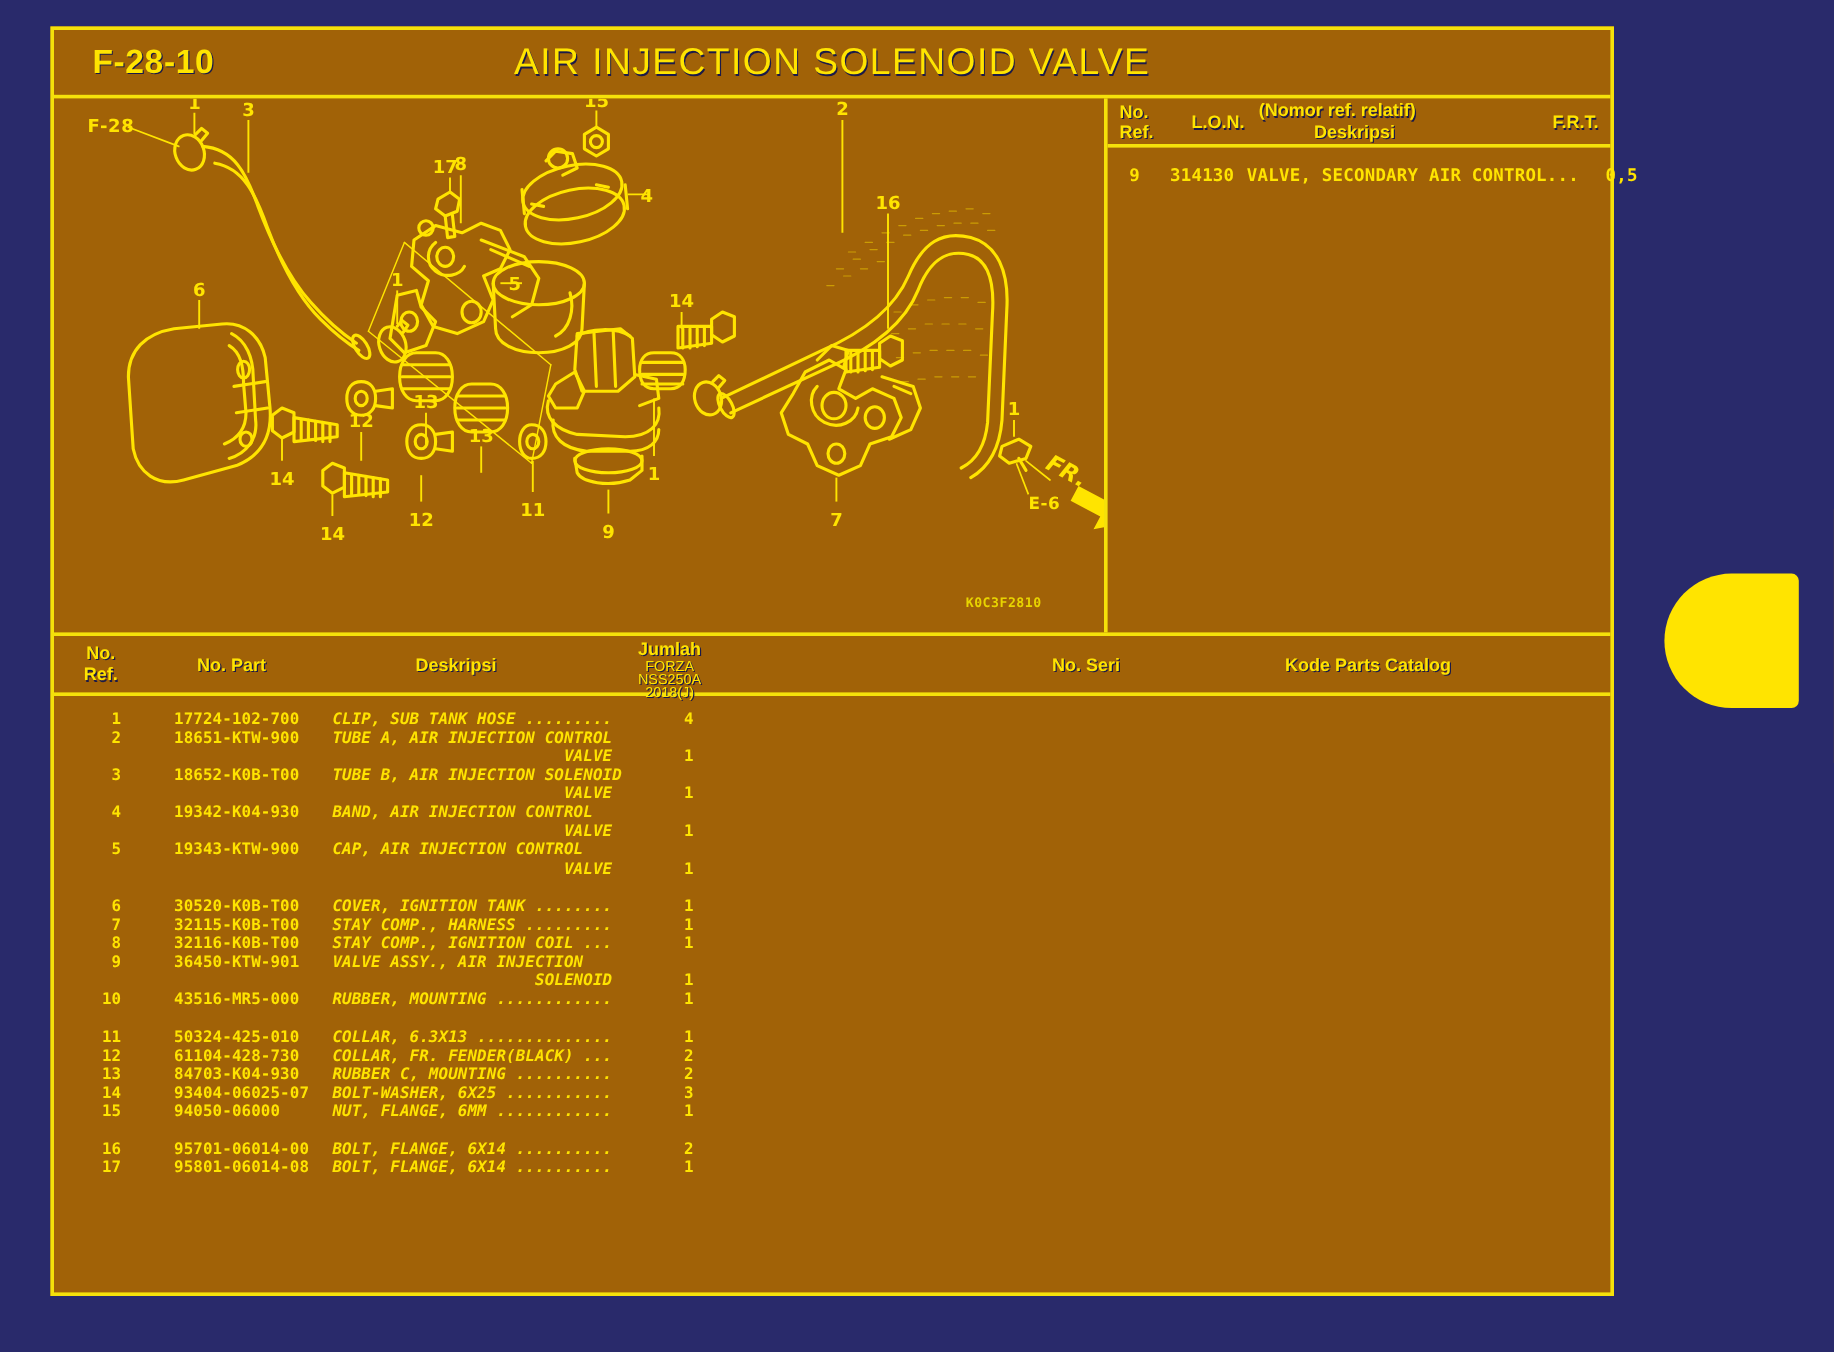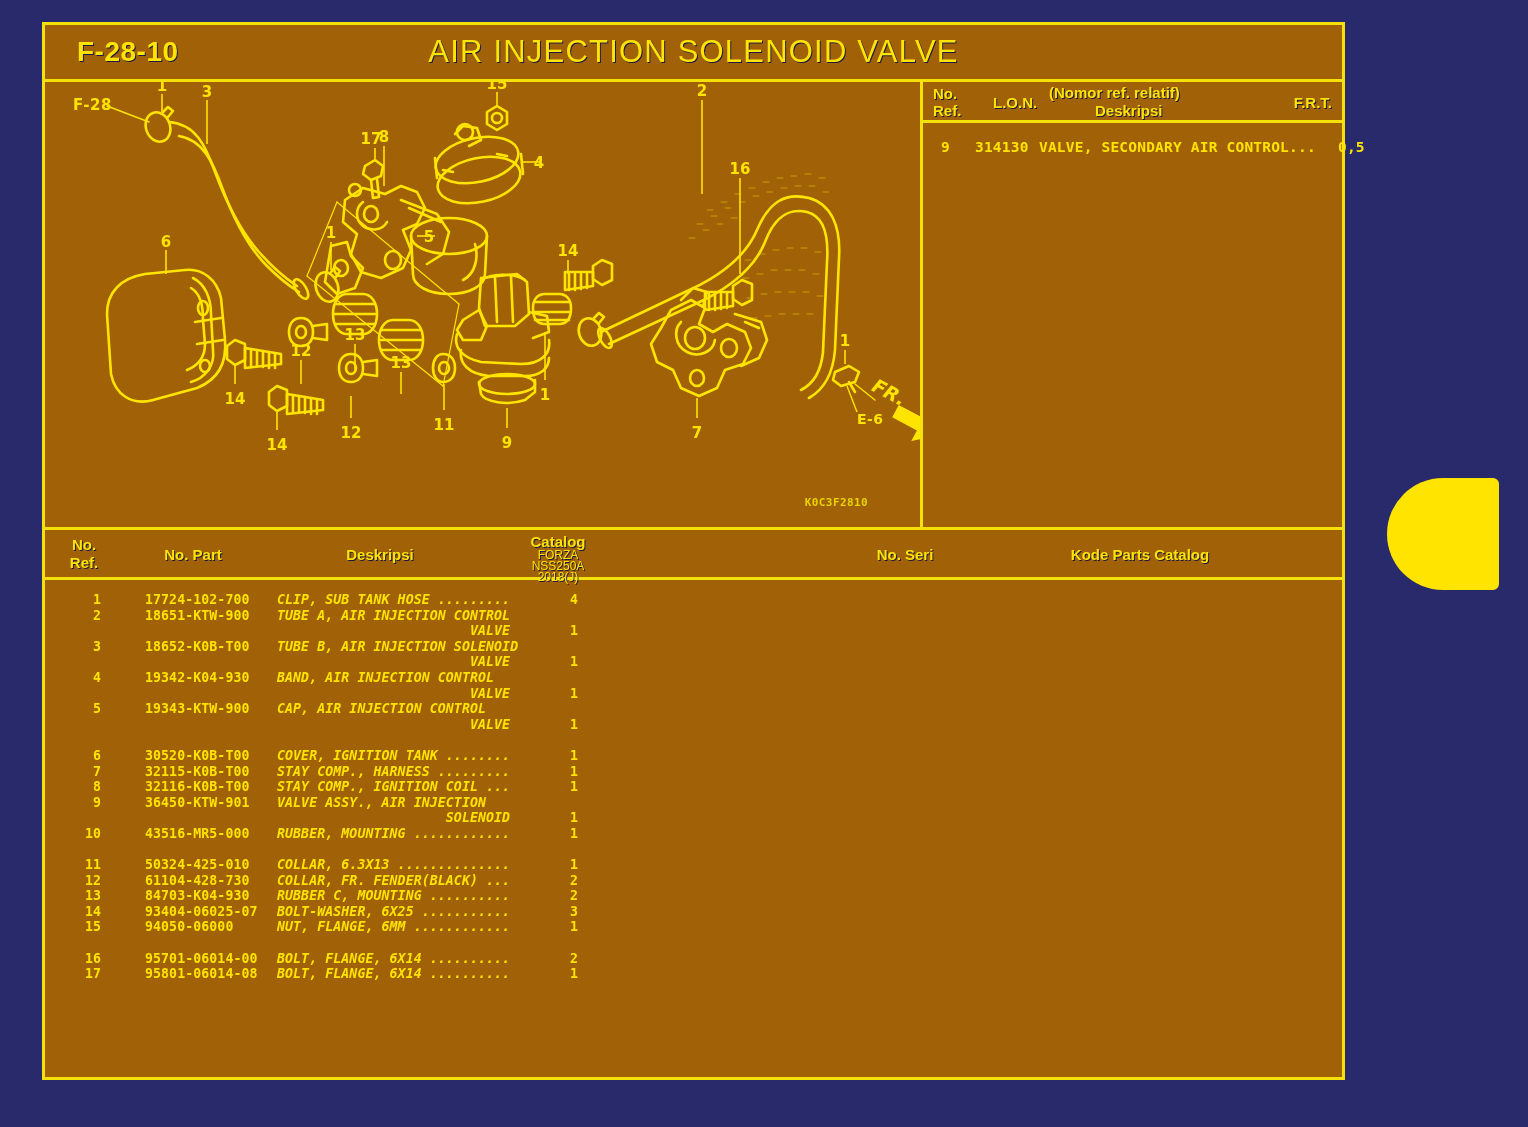--- a/index.html
+++ b/index.html
@@ -420,21 +420,21 @@
     </div>
 
     <div class="parts-head">
       <div class="ph ph-noref">
         <div>No.</div>
         <div>Ref.</div>
       </div>
       <div class="ph ph-part">No. Part</div>
       <div class="ph ph-desc">Deskripsi</div>
       <div class="ph ph-qty">
-        <span class="qty-main">Catalog</span>
+        <span class="qty-main">Jumlah</span>
         <span class="qty-sub">FORZA</span>
         <span class="qty-sub">NSS250A</span>
         <span class="qty-sub">2018(J)</span>
       </div>
       <div class="ph ph-seri">No. Seri</div>
       <div class="ph ph-kode">Kode Parts Catalog</div>
     </div>
 
     <div class="parts-body" id="parts-body">
         <div class="p-row"><span class="c-no">1</span><span class="c-part">17724-102-700</span><span class="c-desc">CLIP, SUB TANK HOSE .........</span><span class="c-qty">4</span></div>

